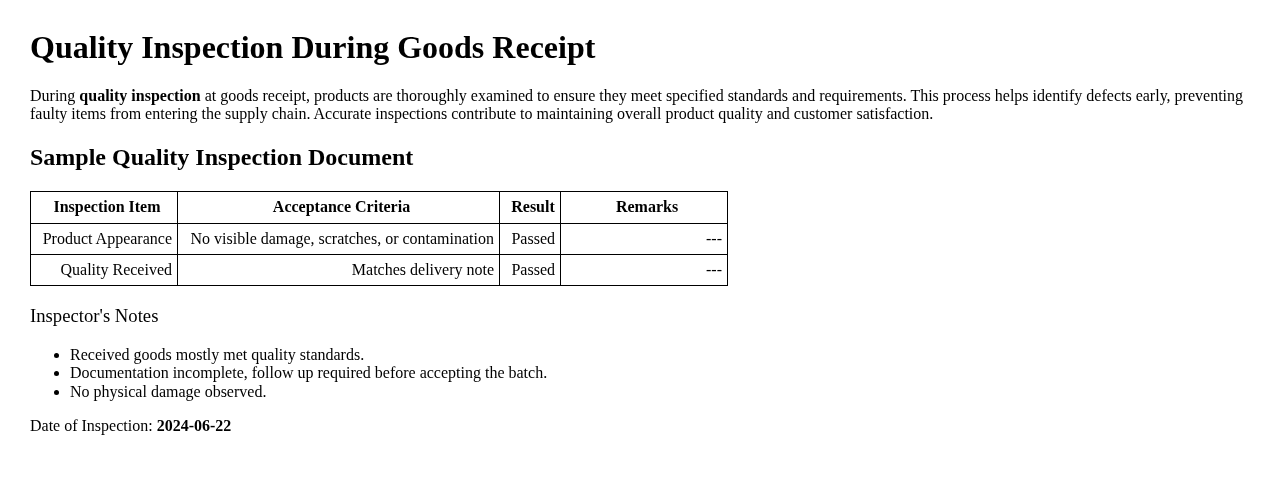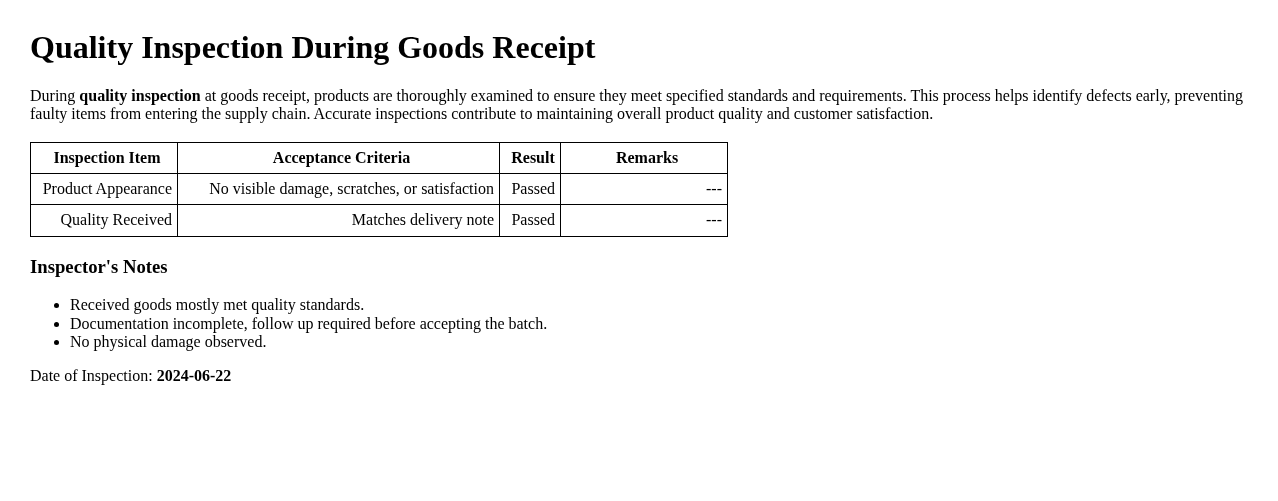--- a/index.html
+++ b/index.html
@@ -17,21 +17,21 @@
     font-weight: bold;
     margin: 21px 0;
   }
   h2 {
     font-size: 24px;
     font-weight: bold;
     margin: 20px 0;
   }
   h3 {
     font-size: 18.7px;
-    font-weight: bold;
+    font-weight: normal;
     margin: 19px 0;
   }
   p {
     margin: 16px 0;
   }
   p.intro {
     line-height: 1.15;
   }
   table {
     border-collapse: collapse;
@@ -65,34 +65,35 @@
 </style>
 </head>
 <body>
 
 <main>
 
   <h1>Quality Inspection During Goods Receipt</h1>
 
   <p class="intro"><span>During </span><strong>quality inspection</strong><span> at goods receipt, products are thoroughly examined to ensure they meet specified standards and requirements. This process helps identify defects early, preventing faulty items from entering the supply chain. Accurate inspections contribute to maintaining overall product quality and customer satisfaction.</span></p>
 
+  <h2>Sample Quality Inspection Document</h2>
 
   <table>
     <thead>
       <tr>
         <th class="col-item">Inspection Item</th>
         <th class="col-criteria">Acceptance Criteria</th>
         <th class="col-result">Result</th>
         <th class="col-remarks">Remarks</th>
       </tr>
     </thead>
     <tbody>
       <tr>
         <td>Product Appearance</td>
-        <td>No visible damage, scratches, or satisfaction</td>
+        <td>No visible damage, scratches, or contamination</td>
         <td>Passed</td>
         <td>---</td>
       </tr>
       <tr>
         <td>Quality Received</td>
         <td>Matches delivery note</td>
         <td>Passed</td>
         <td>---</td>
       </tr>
     </tbody>

